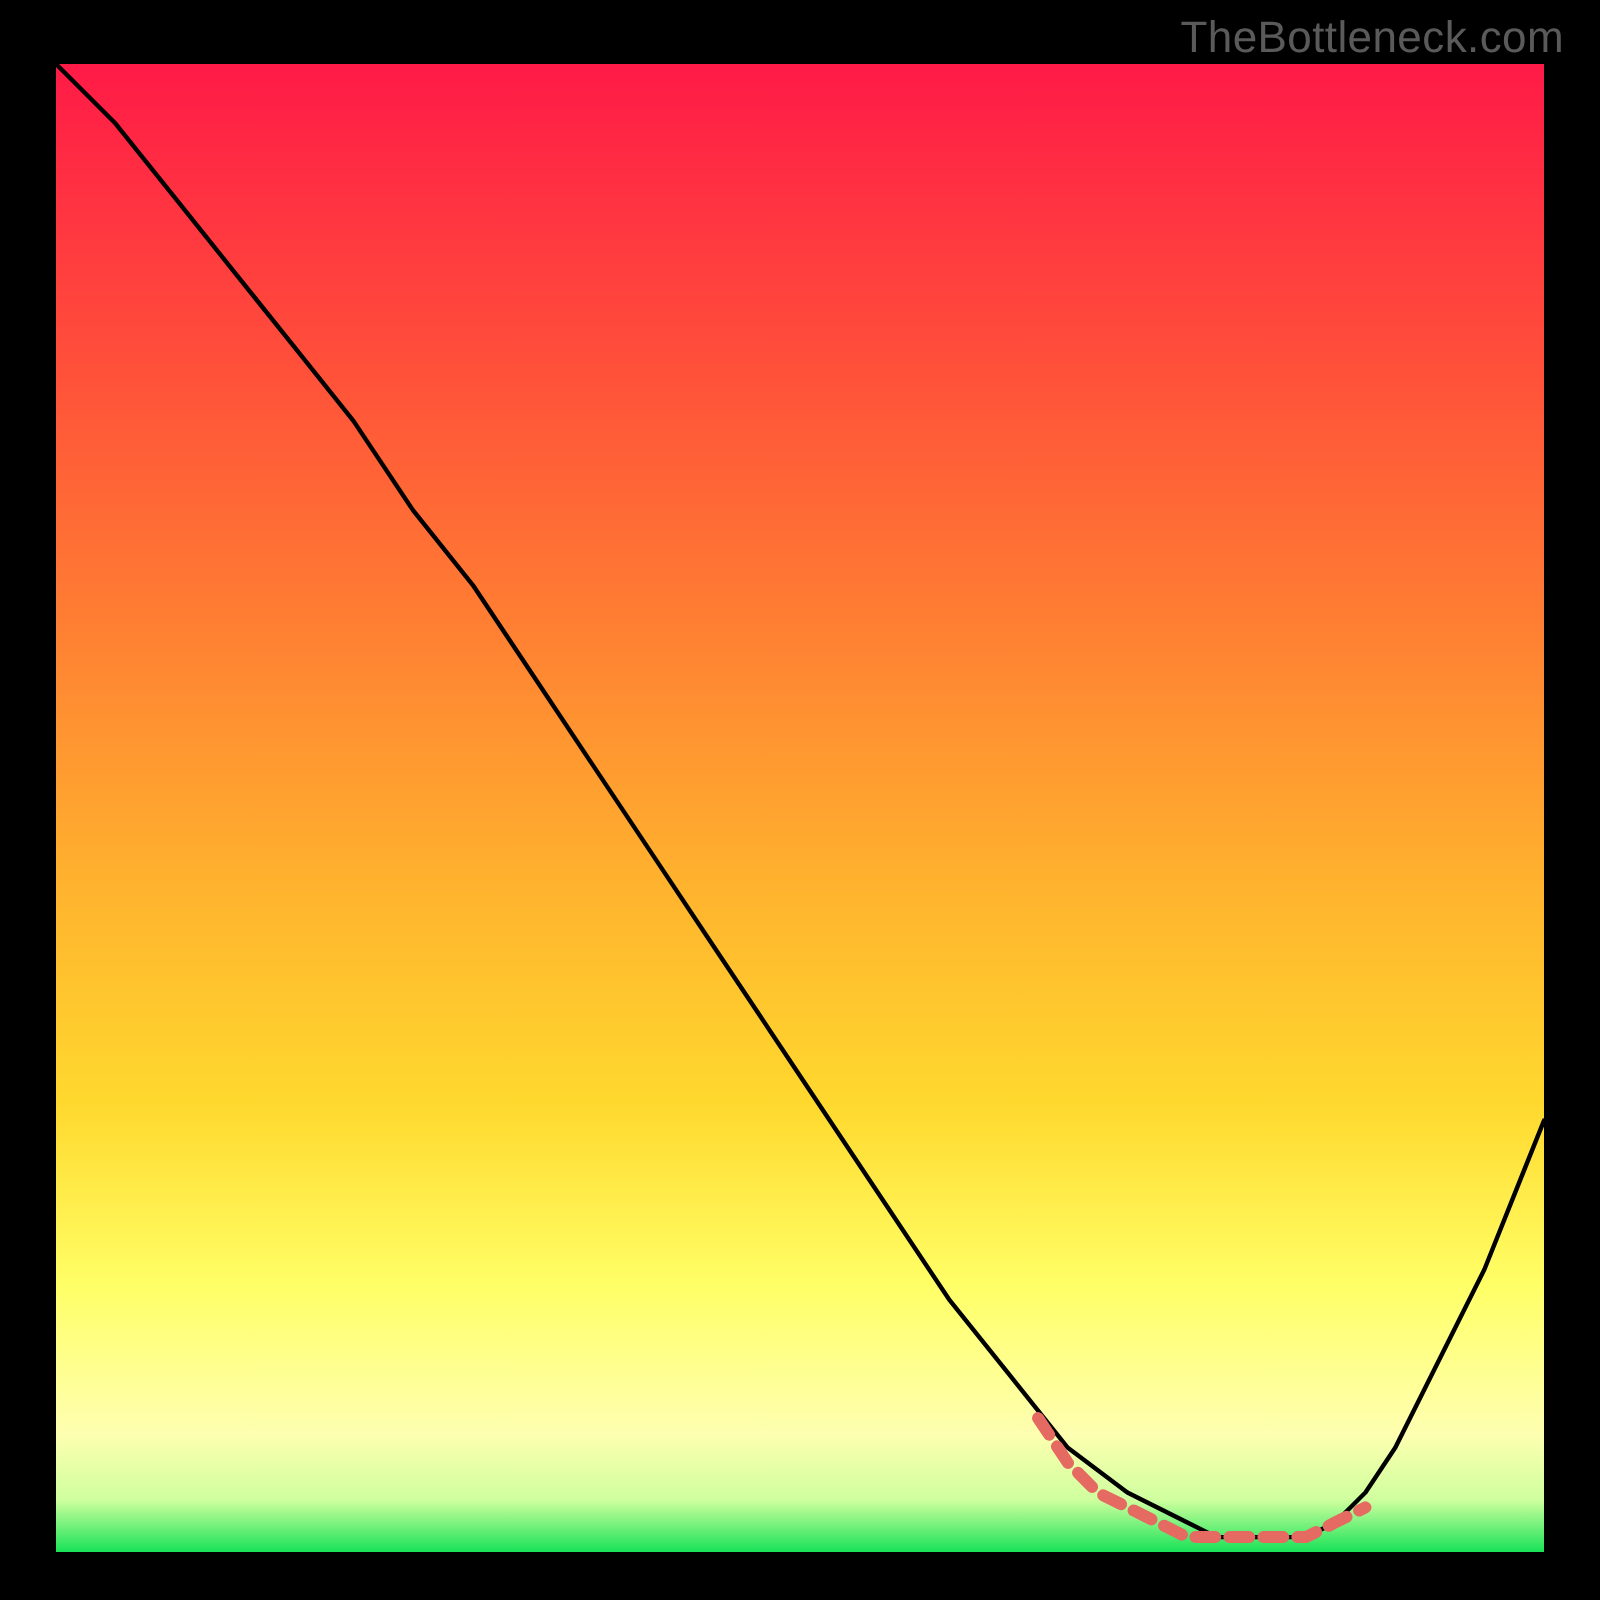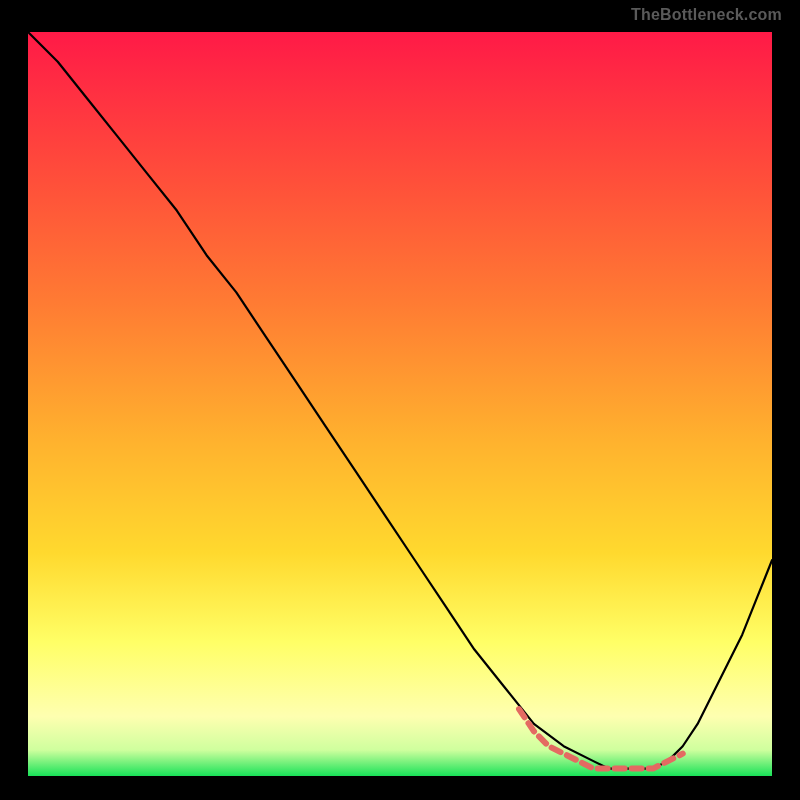--- a/index.html
+++ b/index.html
@@ -8,22 +8,22 @@
     position: relative;
     width: 800px;
     height: 800px;
     background: #000;
   }
   .watermark {
     position: absolute;
     top: 6px;
     right: 18px;
     font-family: Arial, Helvetica, sans-serif;
-    font-size: 16px;
-    font-weight: bold;
+    font-size: 22px;
+    font-weight: normal;
     color: #5a5a5a;
     letter-spacing: 0.2px;
     z-index: 10;
   }
   .plot {
     position: absolute;
     left: 28px;
     top: 32px;
     width: 744px;
     height: 744px;

